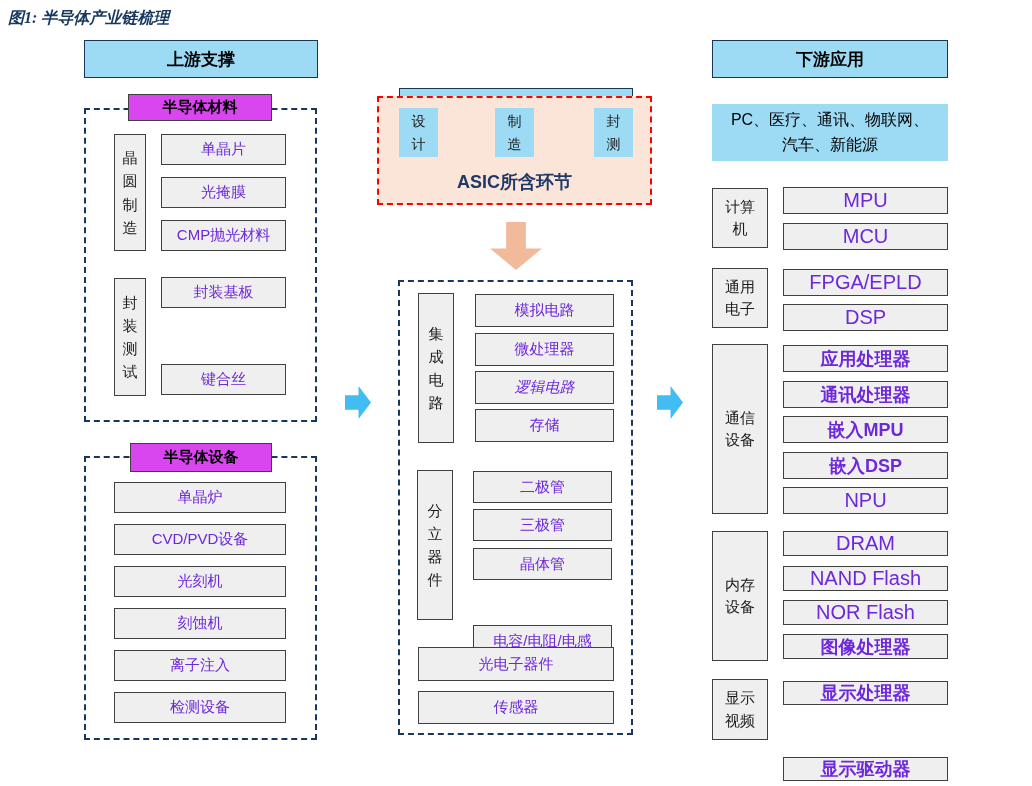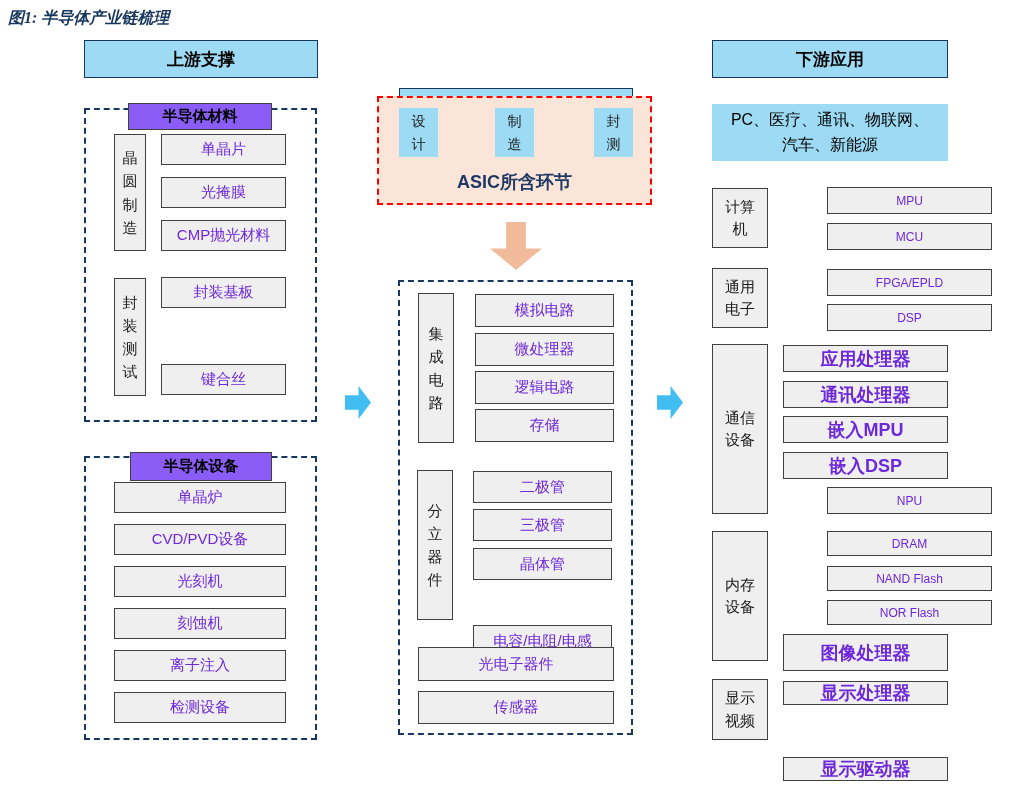--- a/index.html
+++ b/index.html
@@ -13,28 +13,28 @@
   .fig-title{
     font-family:"Liberation Serif", serif;font-style:italic;font-weight:bold;
     font-size:16px;color:#17375E;
   }
   .col-header{
     background:#9DDAF4;border:1px solid #17375E;
     font-weight:bold;font-size:17px;color:#000;
   }
   .dashedbox{border:2px dashed #17375E;background:transparent;}
   .bluelabel{
-    background:#8b5cf6;border:1px solid #404040;
-    font-weight:bold;font-size:15px;color:#000;margin-top:9px;
+    background:#d946ef;border:1px solid #404040;
+    font-weight:bold;font-size:15px;color:#000;
   }
   .graybox{
     background:#EFEFEF;border:1px solid #404040;
     font-size:15px;color:#6d28d9;
   }
-  .graybox.en{font-size:12px;margin-left:44px;}
+  .graybox.en{font-size:20px;}
   .graybox.sm{font-size:18px;font-weight:bold;}
   .vlabel{
     background:#EFEFEF;border:1px solid #404040;
     font-size:15px;line-height:1.55;color:#1a1a1a;
   }
   .prelabel{white-space:pre-line;line-height:1.5;}
   .asicbox{background:#FBE5D8;border:2px dashed #FF0000;}
   .asicstep{
     background:#9DDAF4;font-size:14px;line-height:1.6;color:#1a1a1a;
   }
@@ -92,21 +92,21 @@
   <div class="abs asicstep center" style="left:594px;top:108px;width:39px;height:49px;">封<br>测</div>
   <div class="abs asiccaption center" style="left:377px;top:168px;width:275px;height:28px;">ASIC所含环节</div>
 
   <div class="abs arrow-down" style="left:490px;top:222px;width:52px;height:48px;"></div>
 
   <div class="abs dashedbox" style="left:398px;top:280px;width:235px;height:455px;"></div>
 
   <div class="abs vlabel center" style="left:418px;top:293px;width:36px;height:150px;">集<br>成<br>电<br>路</div>
   <div class="abs graybox center" style="left:475px;top:294px;width:139px;height:33px;">模拟电路</div>
   <div class="abs graybox center" style="left:475px;top:333px;width:139px;height:33px;">微处理器</div>
-  <div class="abs graybox center" style="left:475px;top:371px;width:139px;height:33px;">逻辑电路</div>
+  <div class="abs graybox center" style="left:475px;top:371px;width:139px;height:33px;font-style:italic;">逻辑电路</div>
   <div class="abs graybox center" style="left:475px;top:409px;width:139px;height:33px;">存储</div>
 
   <div class="abs vlabel center" style="left:417px;top:470px;width:36px;height:150px;">分<br>立<br>器<br>件</div>
   <div class="abs graybox center" style="left:473px;top:471px;width:139px;height:32px;">二极管</div>
   <div class="abs graybox center" style="left:473px;top:509px;width:139px;height:32px;">三极管</div>
   <div class="abs graybox center" style="left:473px;top:548px;width:139px;height:32px;">晶体管</div>
   <div class="abs graybox center" style="left:473px;top:586px;width:139px;height:32px;margin-top:39px;">电容/电阻/电感</div>
 
   <div class="abs graybox center" style="left:418px;top:647px;width:196px;height:34px;">光电子器件</div>
   <div class="abs graybox center" style="left:418px;top:691px;width:196px;height:33px;">传感器</div>
@@ -134,20 +134,20 @@
   <div class="abs graybox sm center" style="left:783px;top:381px;width:165px;height:27px;">通讯处理器</div>
   <div class="abs graybox sm center" style="left:783px;top:416px;width:165px;height:27px;">嵌入MPU</div>
   <div class="abs graybox sm center" style="left:783px;top:452px;width:165px;height:27px;">嵌入DSP</div>
   <div class="abs graybox en center" style="left:783px;top:487px;width:165px;height:27px;">NPU</div>
 
   <div class="abs vlabel center prelabel" style="left:712px;top:531px;width:56px;height:130px;">内存
 设备</div>
   <div class="abs graybox en center" style="left:783px;top:531px;width:165px;height:25px;">DRAM</div>
   <div class="abs graybox en center" style="left:783px;top:566px;width:165px;height:25px;">NAND Flash</div>
   <div class="abs graybox en center" style="left:783px;top:600px;width:165px;height:25px;">NOR Flash</div>
-  <div class="abs graybox sm center" style="left:783px;top:634px;width:165px;height:37px;">图像处理器</div>
+  <div class="abs graybox sm center" style="left:783px;top:634px;width:165px;height:25px;">图像处理器</div>
 
   <div class="abs vlabel center prelabel" style="left:712px;top:679px;width:56px;height:61px;">显示
 视频</div>
   <div class="abs graybox sm center" style="left:783px;top:681px;width:165px;height:24px;">显示处理器</div>
   <div class="abs graybox sm center" style="left:783px;top:713px;width:165px;height:24px;margin-top:44px;">显示驱动器</div>
 
 </div>
 
 </body></html>

